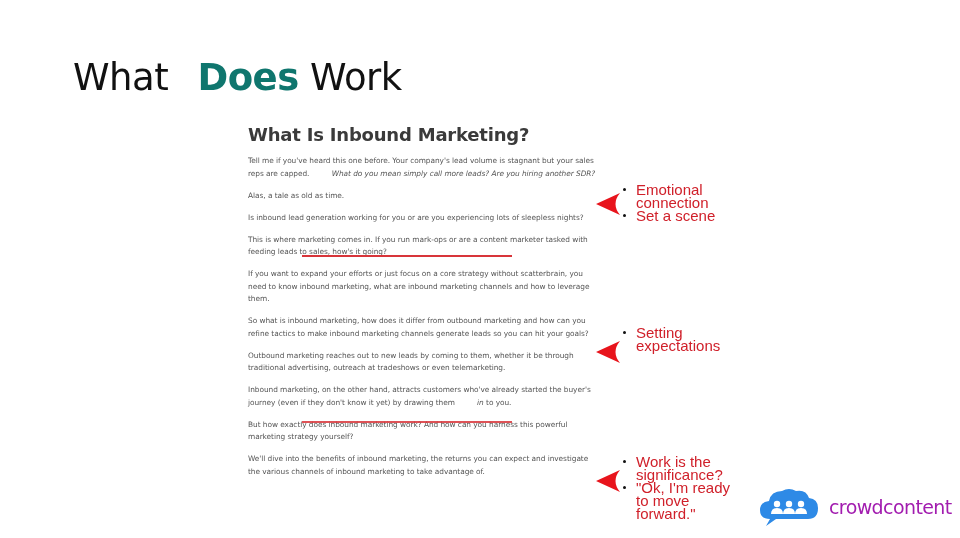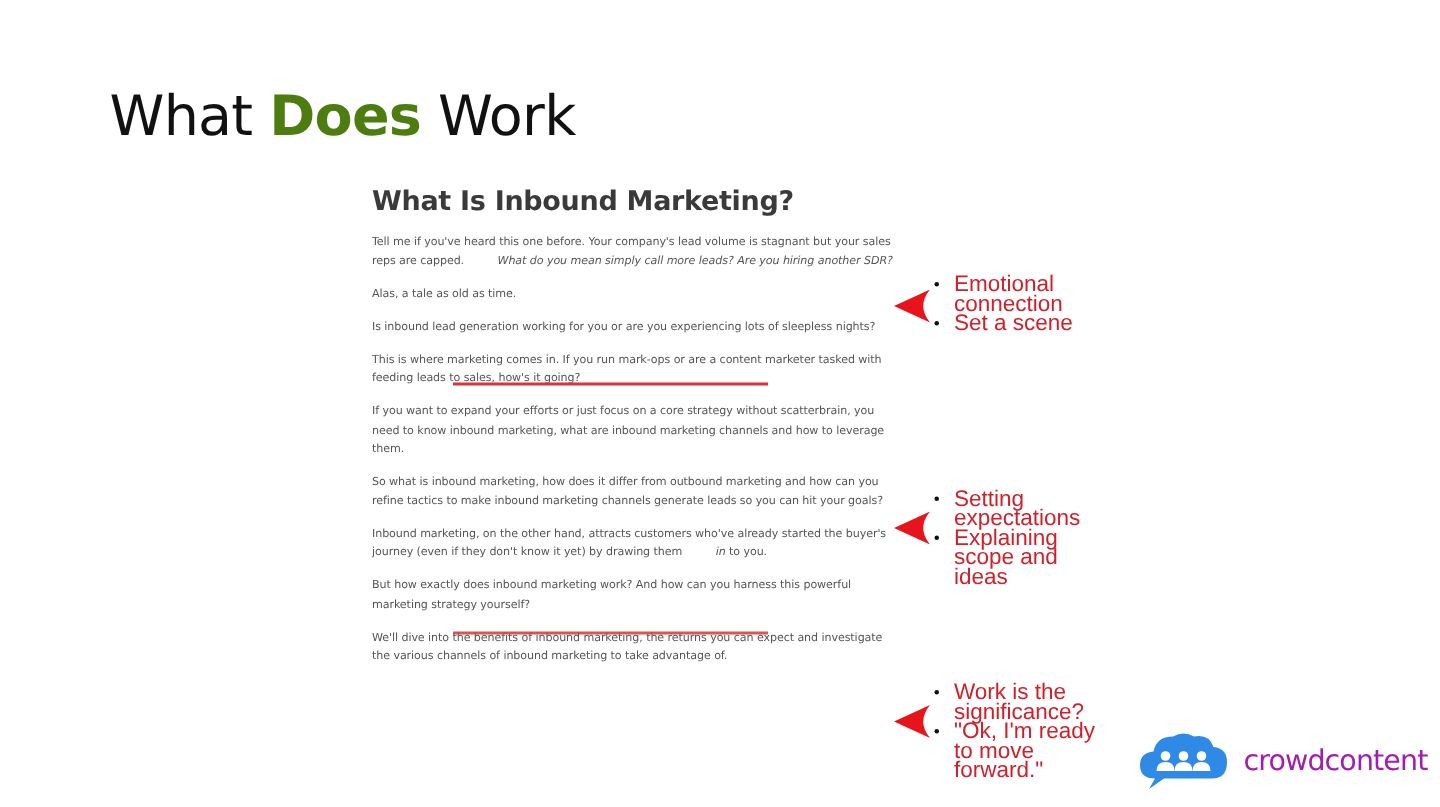--- a/index.html
+++ b/index.html
@@ -5,21 +5,21 @@
     * { margin: 0; padding: 0; box-sizing: border-box; }
     html, body { width: 960px; height: 538px; background: #ffffff; overflow: hidden; }
     body { position: relative; font-family: "Liberation Sans", sans-serif; }
 
     .slide-title {
       position: absolute; left: 73px; top: 56px;
       font-family: "DejaVu Sans", sans-serif;
       font-size: 37px; color: #111111; letter-spacing: -0.5px;
       white-space: nowrap;
     }
-    .slide-title .accent { color: #4d7c0f; font-weight: bold; }
+    .slide-title .accent { color: #0f766e; font-weight: bold; margin-left: 18px; }
 
     .article {
       position: absolute; left: 248px; top: 124px; width: 350px;
       font-family: "DejaVu Sans", sans-serif;
       color: #555555;
     }
     .article h2 {
       font-size: 18px; font-weight: bold; color: #3a3a3a; margin-bottom: 10px;
       letter-spacing: -0.2px;
     }
@@ -63,20 +63,21 @@
 <div class="slide-title"><span>What </span><span class="accent">Does</span><span> Work</span></div>
 
 <div class="article">
   <h2>What Is Inbound Marketing?</h2>
   <p><span>Tell me if you've heard this one before. Your company's lead volume is stagnant but your sales reps are capped. </span><em>What do you mean simply call more leads? Are you hiring another SDR?</em></p>
   <p>Alas, a tale as old as time.</p>
   <p>Is inbound lead generation working for you or are you experiencing lots of sleepless nights?</p>
   <p>This is where marketing comes in. If you run mark-ops or are a content marketer tasked with feeding leads to sales, how's it going?</p>
   <p>If you want to expand your efforts or just focus on a core strategy without scatterbrain, you need to know inbound marketing, what are inbound marketing channels and how to leverage them.</p>
   <p>So what is inbound marketing, how does it differ from outbound marketing and how can you refine tactics to make inbound marketing channels generate leads so you can hit your goals?</p>
+  <p>Outbound marketing reaches out to new leads by coming to them, whether it be through traditional advertising, outreach at tradeshows or even telemarketing.</p>
   <p><span>Inbound marketing, on the other hand, attracts customers who've already started the buyer's journey (even if they don't know it yet) by drawing them </span><em>in</em><span> to you.</span></p>
   <p>But how exactly does inbound marketing work? And how can you harness this powerful marketing strategy yourself?</p>
   <p>We'll dive into the benefits of inbound marketing, the returns you can expect and investigate the various channels of inbound marketing to take advantage of.</p>
 </div>
 
 <div class="underline" style="left:302px; top:255px; width:210px;"></div>
 <div class="underline" style="left:302px; top:421px; width:210px; opacity:0.85;"></div>
 
 <svg class="arrow" style="left:596px; top:193px;" viewBox="0 0 26 22">
   <path d="M0 11 L24 0 Q15 11 24 22 Z" fill="#e8141c"></path>
@@ -90,21 +91,20 @@
 
 <div class="annotation" style="left:622px; top:183px; width:110px;">
   <ul>
     <li>Emotional connection</li>
     <li>Set a scene</li>
   </ul>
 </div>
 <div class="annotation" style="left:622px; top:326px; width:110px;">
   <ul>
     <li>Setting expectations</li>
-    <li>Explaining scope and ideas</li>
   </ul>
 </div>
 <div class="annotation" style="left:622px; top:455px; width:110px;">
   <ul>
     <li>Work is the significance?</li>
     <li>"Ok, I'm ready to move forward."</li>
   </ul>
 </div>
 
 <div class="logo">

